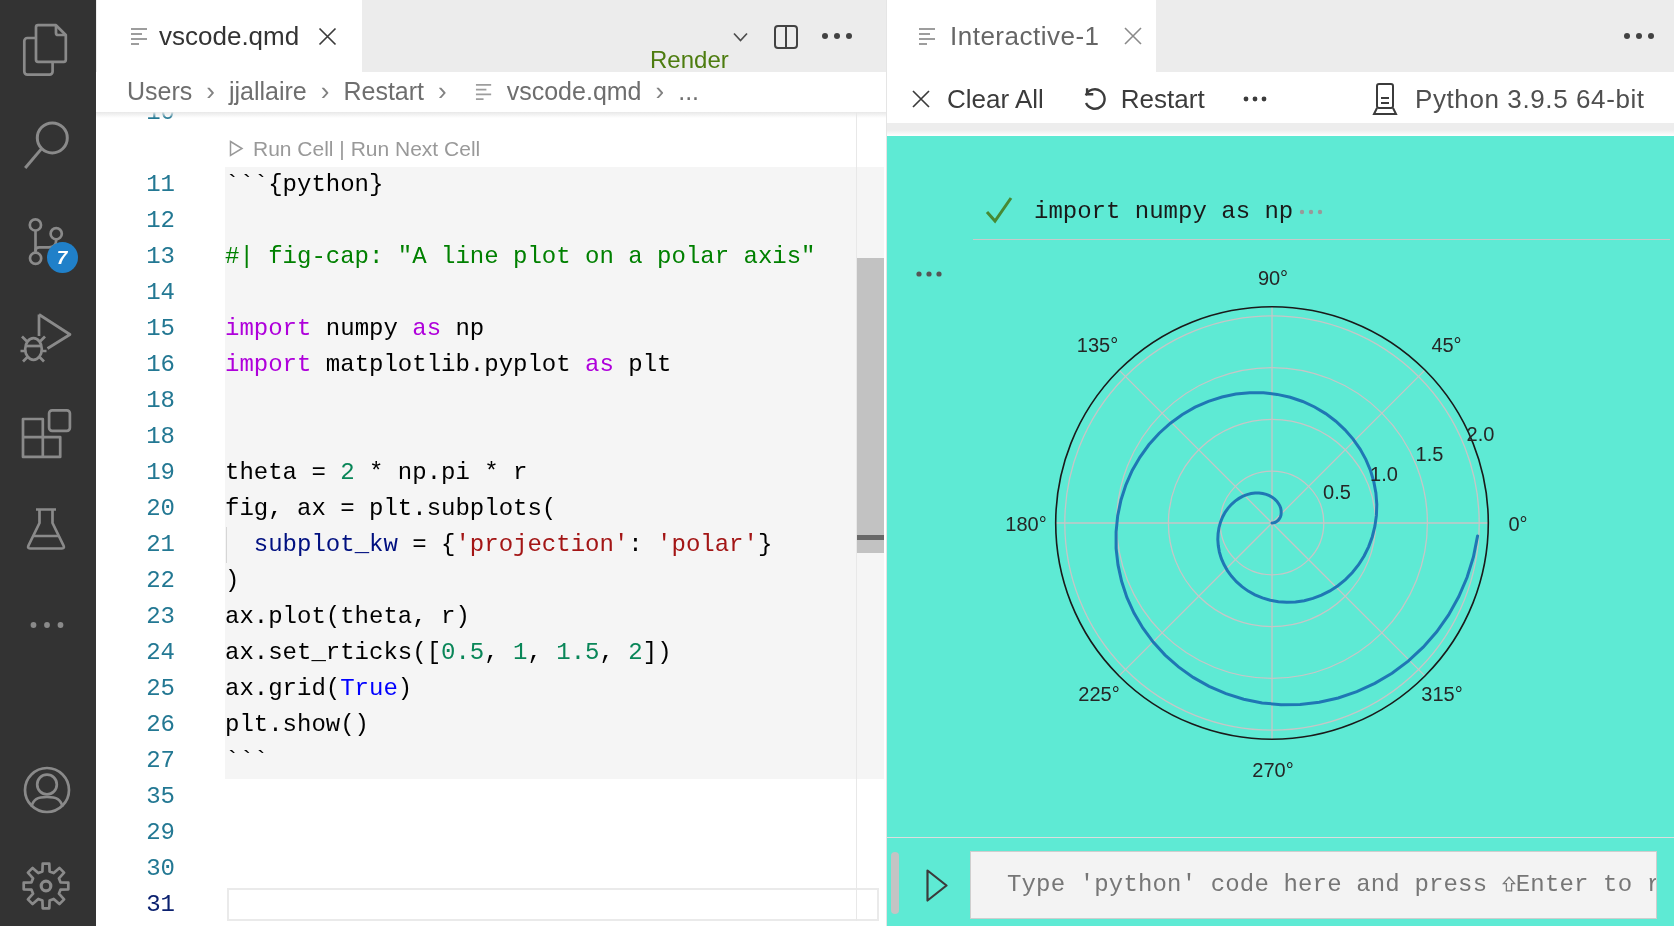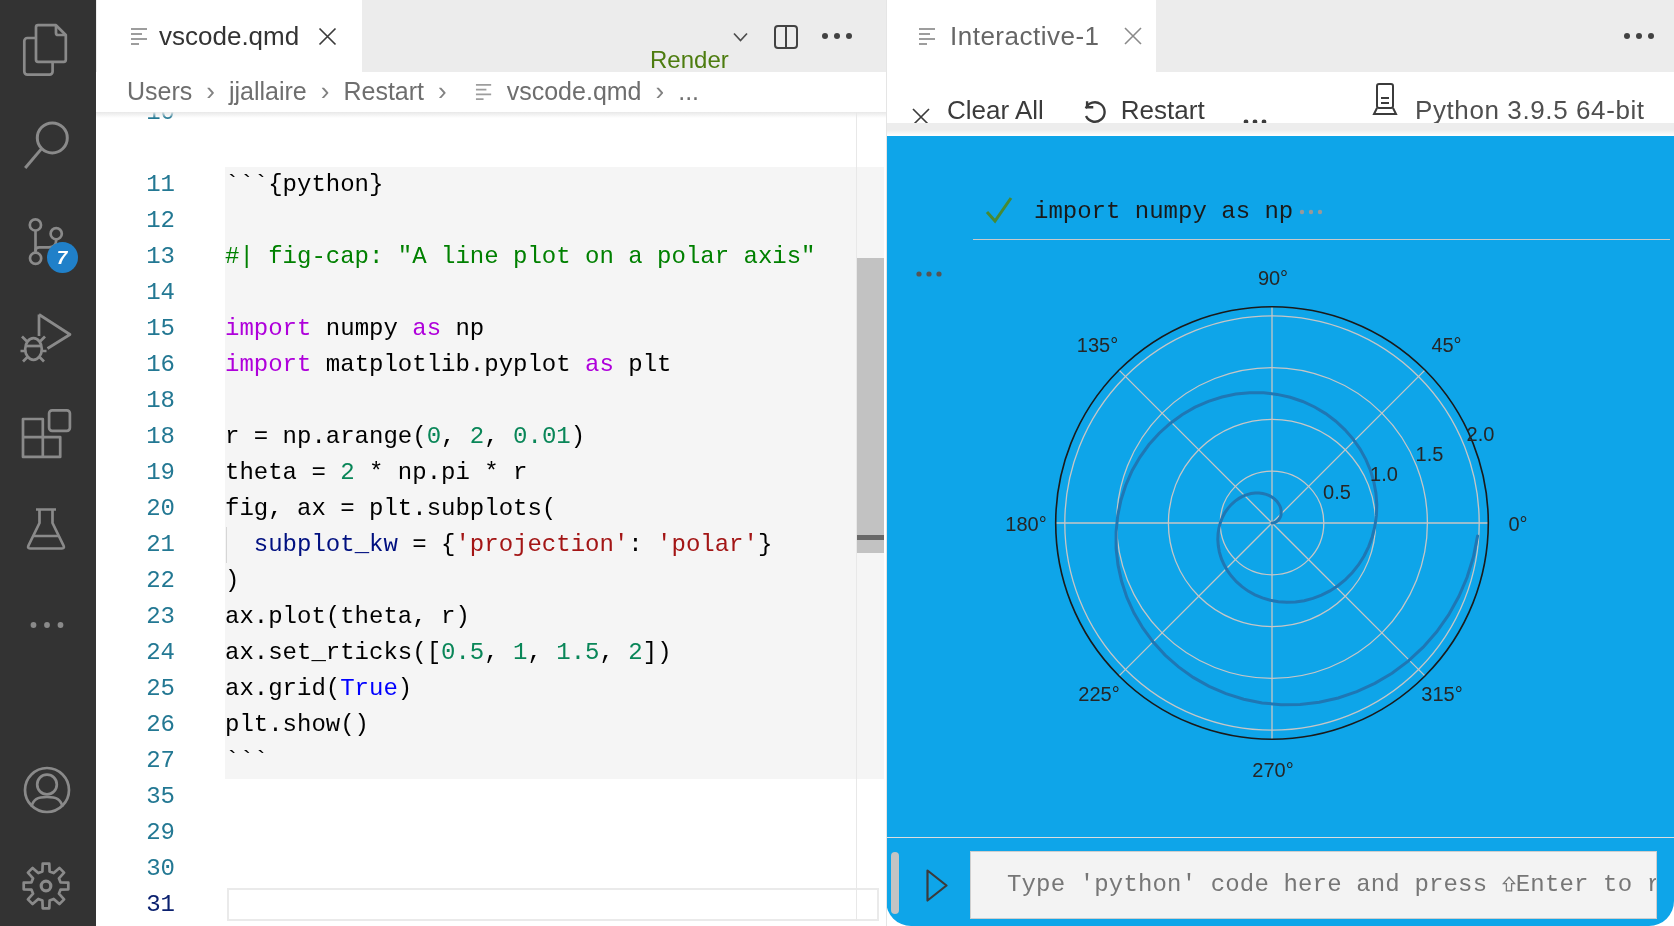--- a/index.html
+++ b/index.html
@@ -14,24 +14,24 @@
 #tabbar { left:96px; top:0; width:790px; height:72px; background:#ececec; }
 #tab1 { position:absolute; left:1px; top:0; width:265px; height:72px; background:#fff; display:flex; align-items:center; }
 #crumbs { left:96px; top:72px; width:790px; height:39.5px; background:#fff; color:#6e6e6e; font-size:25px; display:flex; align-items:center; }
 #crumbs .sep { color:#828282; font-size:26px; padding:0 14px; }
 #editor { left:96px; top:111.5px; width:790px; height:814.5px; background:#fff; overflow:hidden; }
 #editor .ln { position:absolute; left:0; width:79px; text-align:right; color:#237893; font-family:"Liberation Mono",monospace; font-size:24px; line-height:36px; }
 #editor .code { position:absolute; left:129px; }
 .kw { color:#af00db; } .cm { color:#008000; } .num { color:#098658; }
 .str { color:#a31515; } .var { color:#001080; } .bool { color:#0000ff;text-align:right; }
 
-#rpanel { left:886px; top:0; width:788px; height:926px; background:#0ea5e9;border-radius:25px; }
+#rpanel { left:886px; top:0; width:788px; height:926px; background:#5eead4; }
 #rtabbar { position:absolute; left:0; top:0; width:788px; height:72px; background:#ececec; }
 #rtab1 { position:absolute; left:1px; top:0; width:269px; height:72px; background:#fff; display:flex; align-items:center; }
-#rtoolbar { position:absolute; left:0; top:72px; width:788px; height:54px; background:#fff; display:flex; align-items:flex-end; color:#3b3b3b; font-size:26px; }
+#rtoolbar { position:absolute; left:0; top:72px; width:788px; height:54px; background:#fff; display:flex; align-items:center; color:#3b3b3b; font-size:26px; }
 </style>
 </head>
 <body>
 <div class="abs" id="actbar">
   <svg class="aicon" style="left:16px;top:20px" width="56" height="56" viewBox="0 0 56 56" fill="none" stroke="#8a8a8a" stroke-width="2.7" stroke-linejoin="round">
     <rect x="8.3" y="18" width="28.3" height="36.6" rx="3"></rect>
     <path d="M40 5.2 H22 Q20 5.2 20 7.2 V39.8 Q20 41.8 22 41.8 H47.8 Q49.8 41.8 49.8 39.8 V15 Z" fill="#333333"></path>
     <path d="M40 5.2 V13 Q40 15 42 15 H49.8"></path>
   </svg>
   <svg class="aicon" style="left:16px;top:110px" width="64" height="64" viewBox="0 0 64 64" fill="none" stroke="#8a8a8a" stroke-width="3">
@@ -137,25 +137,30 @@
   <div class="ln" style="top:451px">22</div>
   <div class="ln" style="top:487px">23</div>
   <div class="ln" style="top:523px">24</div>
   <div class="ln" style="top:559px">25</div>
   <div class="ln" style="top:595px">26</div>
   <div class="ln" style="top:631px">27</div>
   <div class="ln" style="top:667px">35</div>
   <div class="ln" style="top:703px">29</div>
   <div class="ln" style="top:739px">30</div>
   <div class="ln" style="top:775px;color:#0b216f">31</div>
+  <div style="position:absolute;left:133px;top:19px;height:36px;display:flex;align-items:center;color:#999999;font-size:21px;">
+    <svg width="15" height="17" viewBox="0 0 15 17" fill="none" stroke="#999" stroke-width="1.5">
+        <path d="M1.5 1.5 L13 8.5 L1.5 15.5 Z"></path>
+      </svg>
+    <span style="margin-left:9px;">Run Cell | Run Next Cell</span>
+  </div>
   <div class="mono code" style="top:55px">```{python}</div>
   <div class="mono code cm" style="top:127px">#| fig-cap: "A line plot on a polar axis"</div>
   <div class="mono code" style="top:199px"><span class="kw">import</span> numpy <span class="kw">as</span> np</div>
   <div class="mono code" style="top:235px"><span class="kw">import</span> matplotlib.pyplot <span class="kw">as</span> plt</div>
-  <div class="mono code" style="top:307px">r = np.arange(<span class="num">0</span>, <span class="num">2</span>, <span class="num">0.01</span>)</div>
   <div class="mono code" style="top:343px">theta = <span class="num">2</span> * np.pi * r</div>
   <div class="mono code" style="top:379px">fig, ax = plt.subplots(</div>
   <div class="mono code" style="top:415px">  <span class="var">subplot_kw</span> = {<span class="str">'projection'</span>: <span class="str">'polar'</span>}</div>
   <div class="mono code" style="top:451px">)</div>
   <div class="mono code" style="top:487px">ax.plot(theta, r)</div>
   <div class="mono code" style="top:523px">ax.set_rticks([<span class="num">0.5</span>, <span class="num">1</span>, <span class="num">1.5</span>, <span class="num">2</span>])</div>
   <div class="mono code" style="top:559px">ax.grid(<span class="bool">True</span>)</div>
   <div class="mono code" style="top:595px">plt.show()</div>
   <div class="mono code" style="top:631px">```</div>
   <div style="position:absolute;left:760px;top:0;width:1px;height:809px;background:#e8e8e8;"></div>

